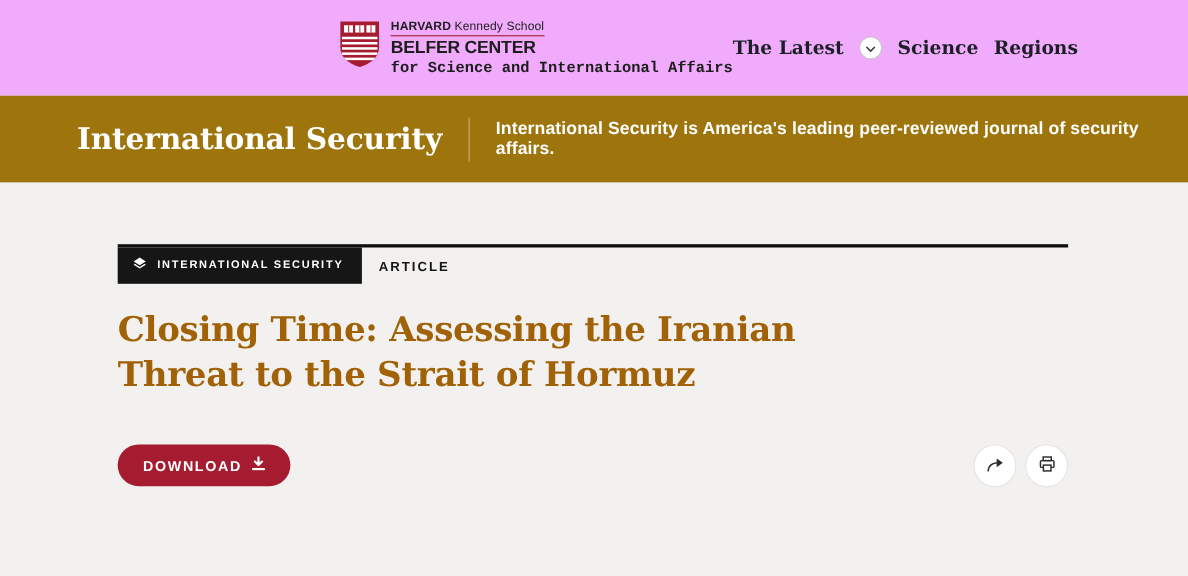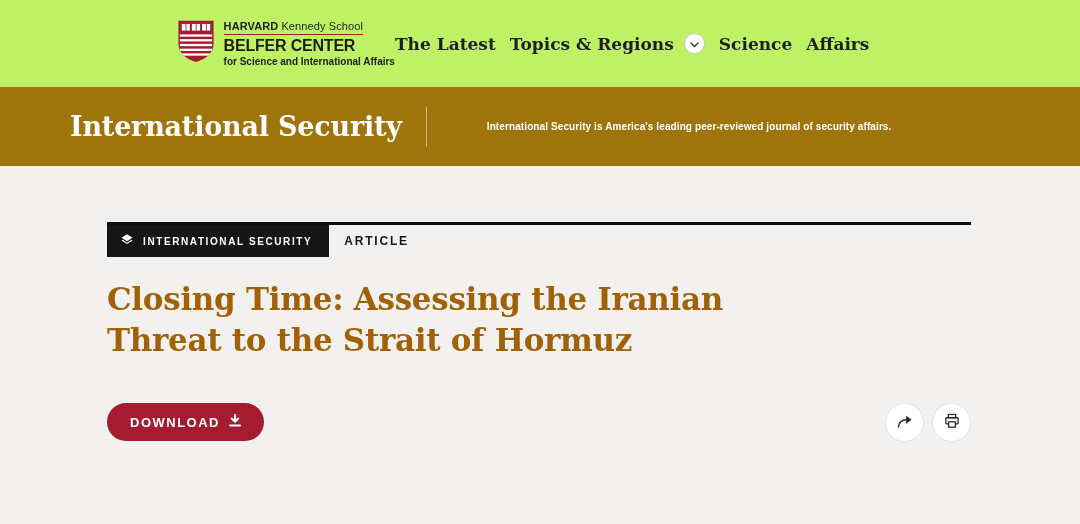--- a/index.html
+++ b/index.html
@@ -5,37 +5,37 @@
   * { margin: 0; padding: 0; box-sizing: border-box; }
   html, body { width: 1080px; height: 524px; overflow: hidden; }
   body {
     font-family: "Liberation Sans", "DejaVu Sans", sans-serif;
     background: #f2f1ef;
   }
 
   
   .site-header {
     height: 87px;
-    background: #bef264;
+    background: #f0abfc;
     display: flex;
     align-items: center;
-    justify-content: center;
+    justify-content: flex-end;
     padding: 0 100px 0 66px;
   }
   .logo { display: flex; align-items: center; gap: 9px; text-decoration: none; cursor: pointer; }
   .logo-text { display: flex; flex-direction: column; color: #1d1d1b; }
   .logo-line1 {
     font-size: 11px; letter-spacing: 0.1px; color: #1d1d1b;
     border-bottom: 1px solid #a51c30; padding-bottom: 2px; margin-bottom: 2px;
     width: fit-content;
   }
   .logo-line1 b { font-weight: 700; }
   .logo-line1 span { font-weight: 500; }
   .logo-line2 { font-size: 16px; font-weight: 700; letter-spacing: -0.2px; color: #1d1d1b; }
-  .logo-line3 { font-size: 10px; font-weight: 700; color: #1d1d1b; margin-top: 1px; }
+  .logo-line3 { font-size: 14px; font-weight: 700; color: #1d1d1b; margin-top: 1px; font-family: Liberation Mono, monospace; }
 
   nav.main-nav { display: flex; align-items: center; gap: 14px; }
   .nav-link {
     font-family: "DejaVu Serif", "Liberation Serif", serif;
     font-weight: 700; font-size: 17px; color: #1c1f26;
     text-decoration: none; cursor: pointer; white-space: nowrap;
   }
   .nav-group { display: flex; align-items: center; gap: 10px; }
   .dropdown-toggle {
     width: 21px; height: 21px; border-radius: 50%;
@@ -53,21 +53,21 @@
   }
   .banner-title {
     font-family: "DejaVu Serif", "Liberation Serif", serif;
     font-weight: 700; font-size: 27px; color: #ffffff;
     letter-spacing: -0.2px; white-space: nowrap; cursor: pointer;
   }
   .banner-divider {
     width: 1px; height: 40px; background: rgba(255,255,255,0.45);
     margin: 0 24px; flex: none;
   }
-  .banner-tagline { font-size: 10px; font-weight: 600; color: #ffffff; letter-spacing: 0.1px; margin-left: 36px; }
+  .banner-tagline { font-size: 16px; font-weight: 600; color: #ffffff; letter-spacing: 0.1px; }
 
   
   .content { height: 358px; background: #f2f1ef; }
   .container { width: 864px; margin-left: 107px; padding-top: 56px; }
 
   .tags-row { border-top: 3px solid #0e0e0e; display: flex; align-items: stretch; }
   .program-tag {
     display: inline-flex; align-items: center; gap: 9px;
     background: #161616; color: #ffffff;
     font-size: 10px; font-weight: 700; letter-spacing: 1.6px;
@@ -140,31 +140,30 @@
     <span class="logo-text">
       <span class="logo-line1"><b>HARVARD</b>&nbsp;<span>Kennedy School</span></span>
       <span class="logo-line2">BELFER CENTER</span>
       <span class="logo-line3">for Science and International Affairs</span>
     </span>
   </a>
 
   <nav class="main-nav">
     <a class="nav-link">The Latest</a>
     <span class="nav-group">
-      <a class="nav-link">Topics &amp; Regions</a>
       <button class="dropdown-toggle">
         <span>
           <svg width="9" height="6" viewBox="0 0 9 6">
               <path d="M1 1l3.5 3.5L8 1" fill="none" stroke="#3a3a3a" stroke-width="1.4" stroke-linecap="round" stroke-linejoin="round"></path>
             </svg>
         </span>
       </button>
     </span>
     <a class="nav-link">Science</a>
-    <a class="nav-link">Affairs</a>
+    <a class="nav-link">Regions</a>
   </nav>
 </header>
 
 <section class="banner">
   <h1 class="banner-title">International Security</h1>
   <div class="banner-divider"></div>
   <p class="banner-tagline">International Security is America's leading peer-reviewed journal of security affairs.</p>
 </section>
 
 <main class="content">

